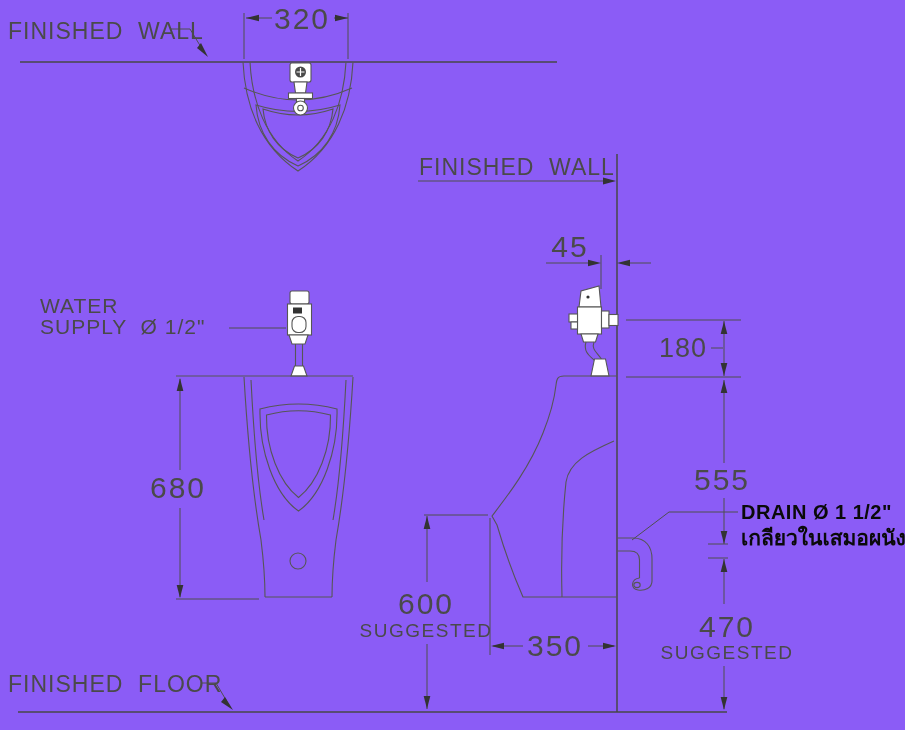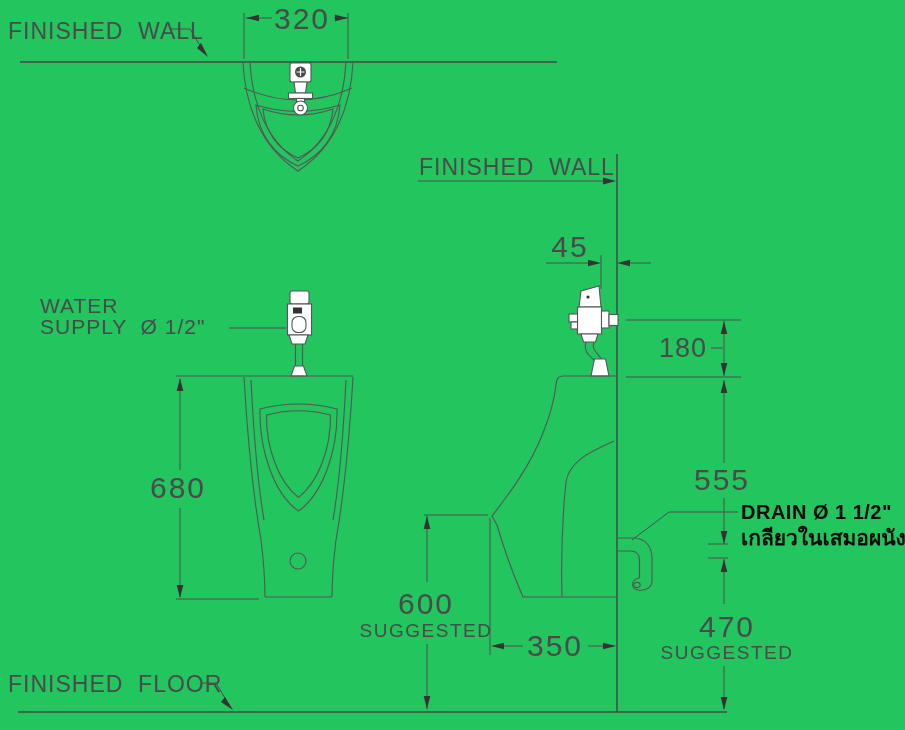--- a/index.html
+++ b/index.html
@@ -1,16 +1,16 @@
 <!DOCTYPE html>
 <html><head>
 <meta charset="utf-8">
 <style>
   html,body{margin:0;padding:0;background:#ffffff;width:905px;height:730px;overflow:hidden;}
-  #sheet{position:relative;width:905px;height:730px;background:#22c55e;}
+  #sheet{position:relative;width:905px;height:730px;background:#8b5cf6;}
   svg{display:block;}
   svg text{
     font-family:"Liberation Sans","DejaVu Sans",sans-serif;
     fill:#4a4a4a;
     white-space:pre;
   }
   .lbl{font-size:23px;letter-spacing:1px;}
   .dim{font-size:30px;letter-spacing:2px;}
   .dim-sm{font-size:27px;letter-spacing:1px;}
   .note{font-size:19px;letter-spacing:1.5px;}

